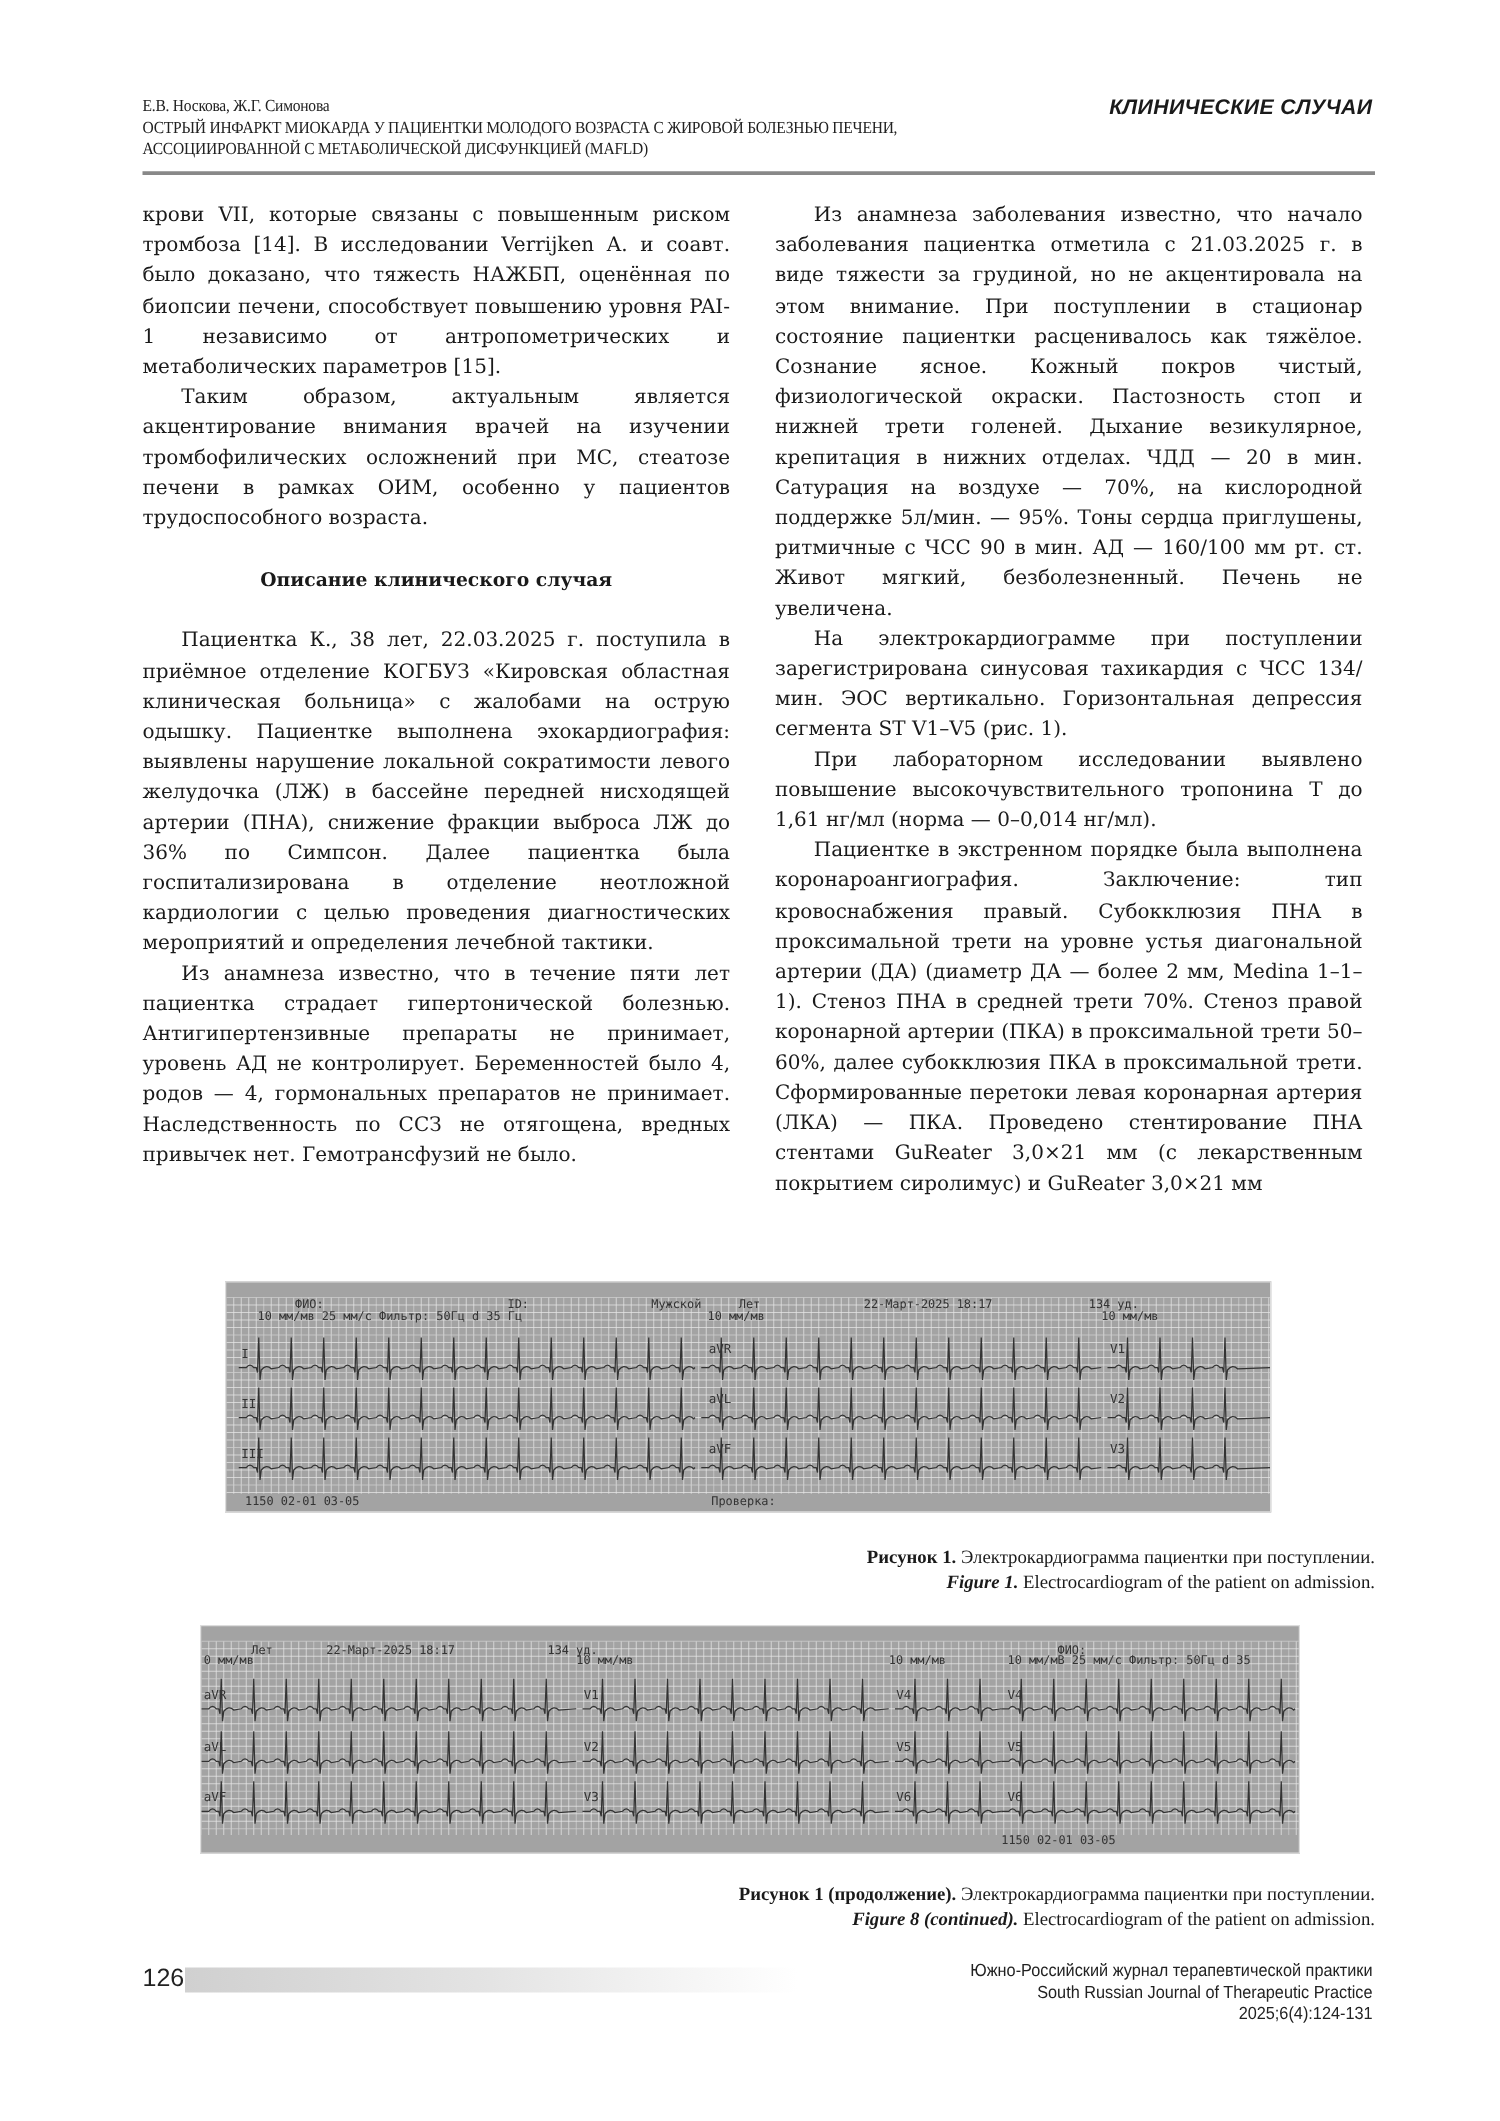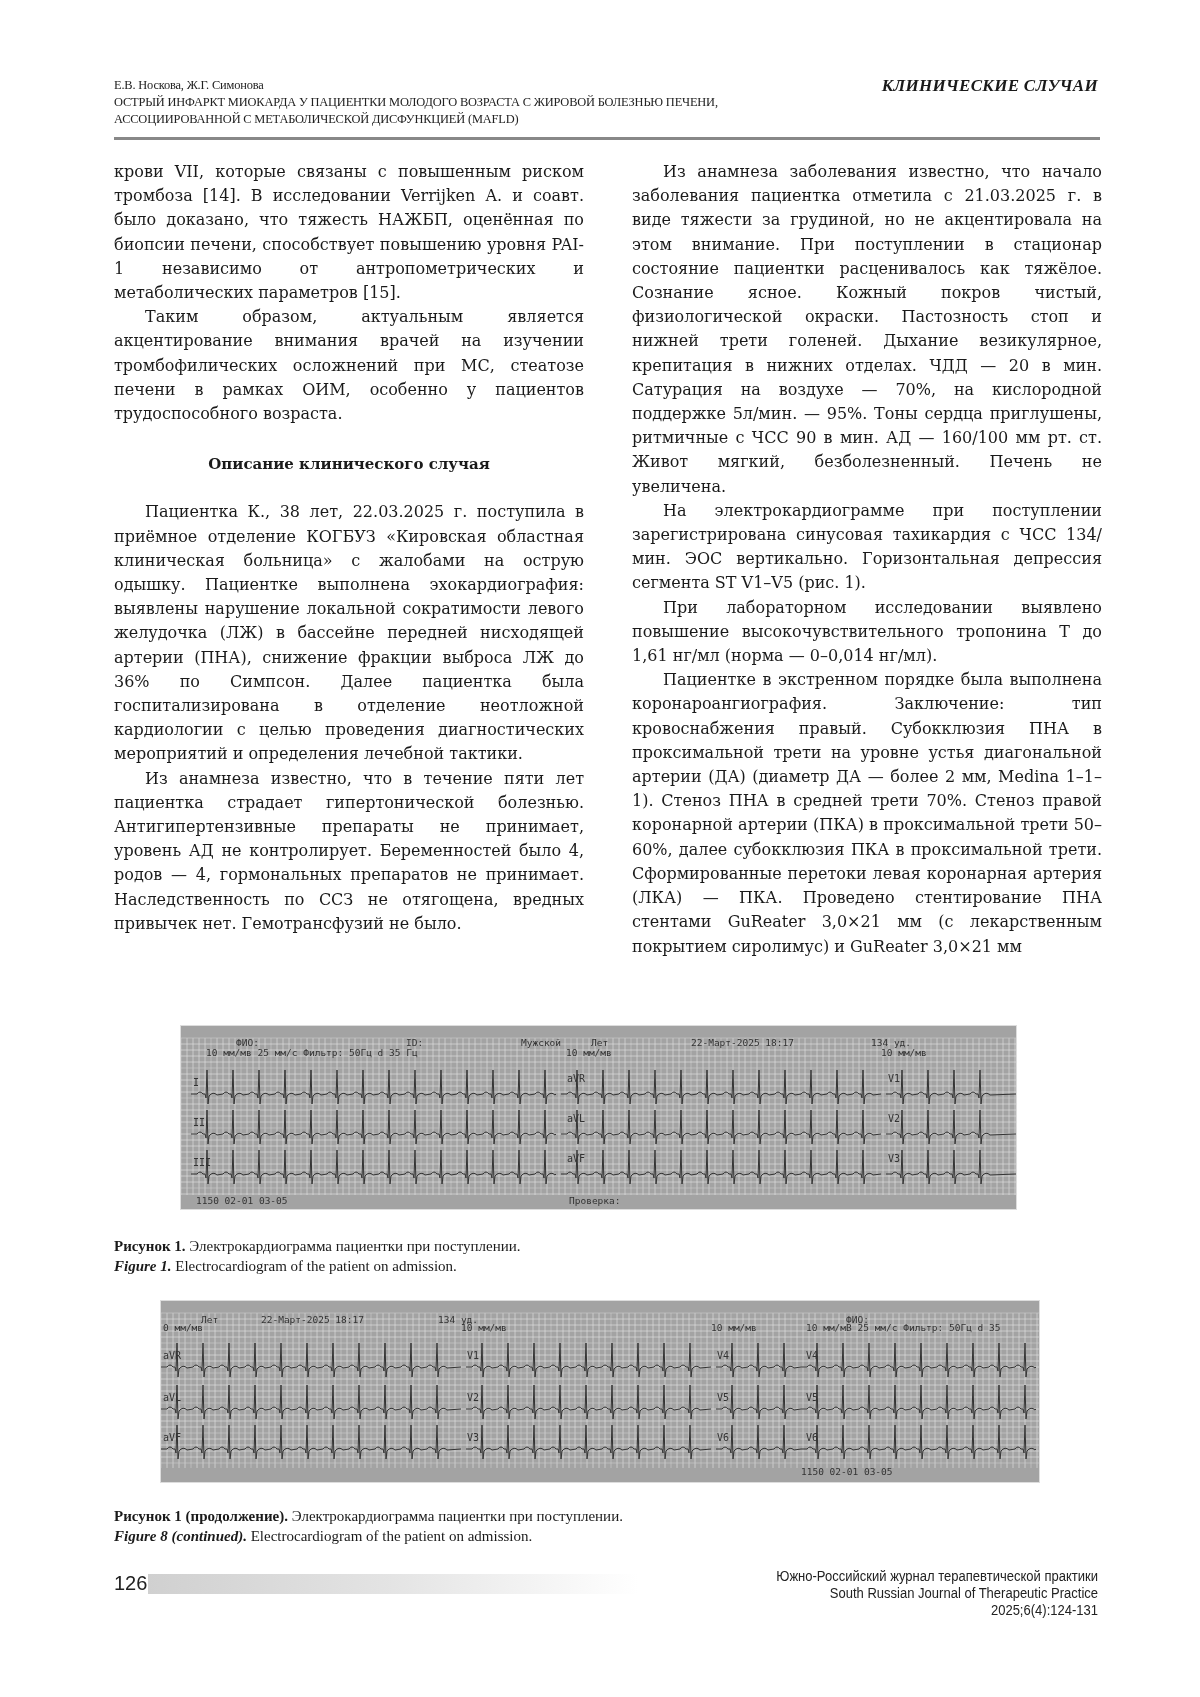--- a/index.html
+++ b/index.html
@@ -5,40 +5,40 @@
   * { box-sizing: border-box; margin: 0; padding: 0; }
   html, body { width: 1200px; height: 1697px; background: #ffffff; }
   body { position: relative; font-family: "DejaVu Serif", serif; color: #1a1a1a; overflow: hidden; }
 
   .header { position: absolute; left: 114px; top: 76px; width: 986px; }
   .header .authors, .header .title-line {
     font-family: "Liberation Serif", serif; font-size: 13.5px; line-height: 17px; color: #222;
     letter-spacing: -0.2px; white-space: nowrap; transform: scaleX(0.92); transform-origin: left;
   }
   .header .section {
-    position: absolute; right: 2px; top: 0px; font-family: Liberation Serif, serif;
+    position: absolute; right: 2px; top: 0px; font-family: Liberation Sans, sans-serif;
     font-style: italic; font-weight: bold; font-size: 17px; color: #1a1a1a; letter-spacing: 0.3px;
   }
   .header-rule { position: absolute; left: 114px; top: 137px; width: 986px; height: 3px; background: #888; }
 
   .col { position: absolute; top: 160px; width: 470px; font-size: 16px; line-height: 24.2px; text-align: justify; }
   .col-left { left: 114px; }
-  .col-right { left: 620px; margin-left: 12px; }
+  .col-right { left: 620px; }
   .col p { margin: 0; }
   .col p.indent { text-indent: 31px; }
   .col h3 { font-size: 15px; font-weight: bold; text-align: center; margin: 26px 0 24px 0; }
 
   .figure { position: absolute; background: #a3a3a3; border: 1px solid #ddd; overflow: hidden; }
   .fig1 { left: 180px; top: 1025px; width: 837px; height: 185px; }
   .fig2 { left: 160px; top: 1300px; width: 880px; height: 183px; }
   .figure svg { display: block; }
   .ecg-text { font-family: "DejaVu Sans Mono", monospace; font-size: 9.5px; fill: #333; }
   .ecg-lead { font-family: "DejaVu Sans Mono", monospace; font-size: 10px; fill: #333; }
 
-  .caption { position: absolute; left: 114px; width: 986px; text-align: left;
+  .caption { position: absolute; left: 114px; width: 986px; text-align: right;
     font-family: "Liberation Serif", serif; font-size: 15px; line-height: 20px; color: #1a1a1a; }
   .caption b { font-weight: bold; }
   .caption i { font-style: italic; font-weight: bold; }
   .cap1 { top: 1236px; }
   .cap2 { top: 1506px; }
 
   .footer-num { position: absolute; left: 114px; top: 1572px; font-family: Liberation Sans, sans-serif; font-size: 20px; color: #222; }
   .footer-bar { position: absolute; left: 148px; top: 1574px; width: 490px; height: 20px;
     background: linear-gradient(to right, #d0d0d0 0%, #e4e4e4 50%, #ffffff 100%); }
   .footer-journal { position: absolute; right: 102px; top: 1568px; text-align: right;

